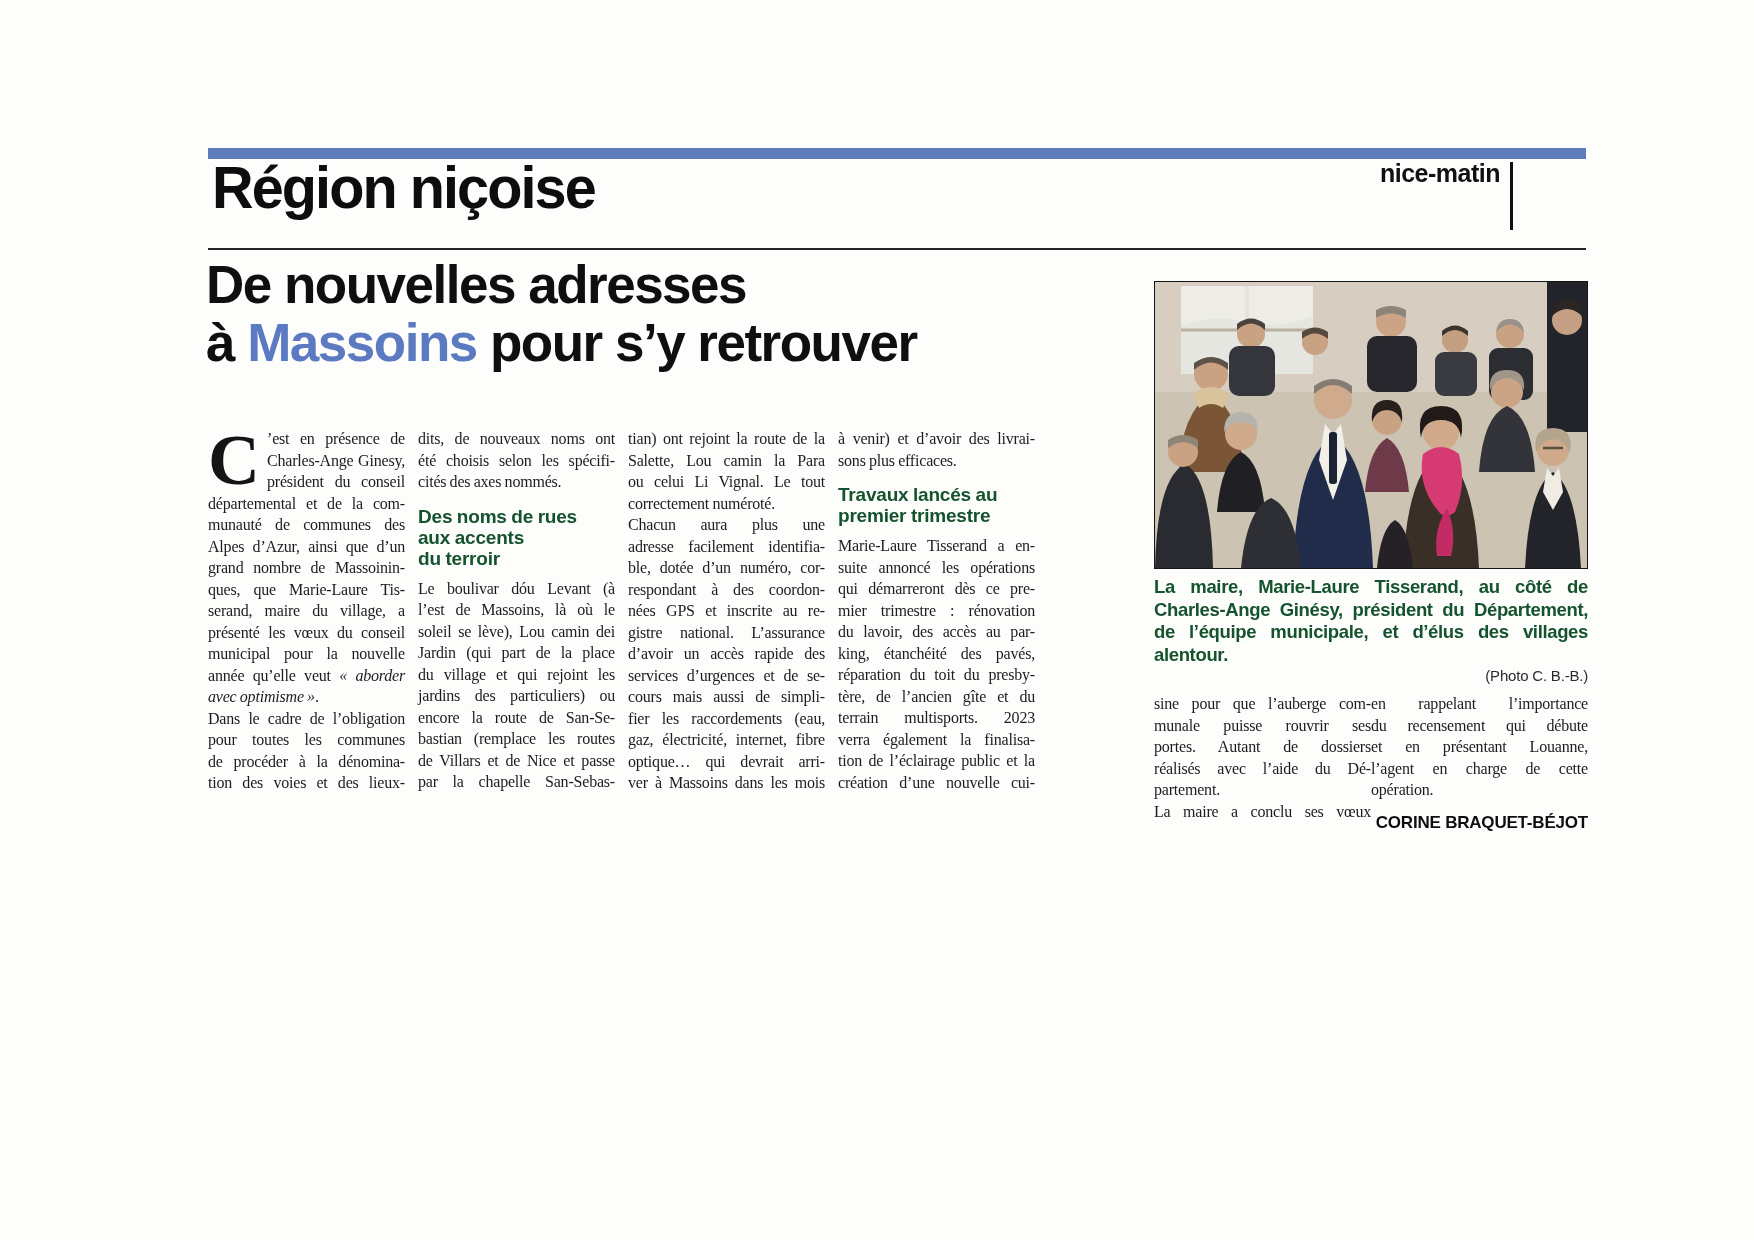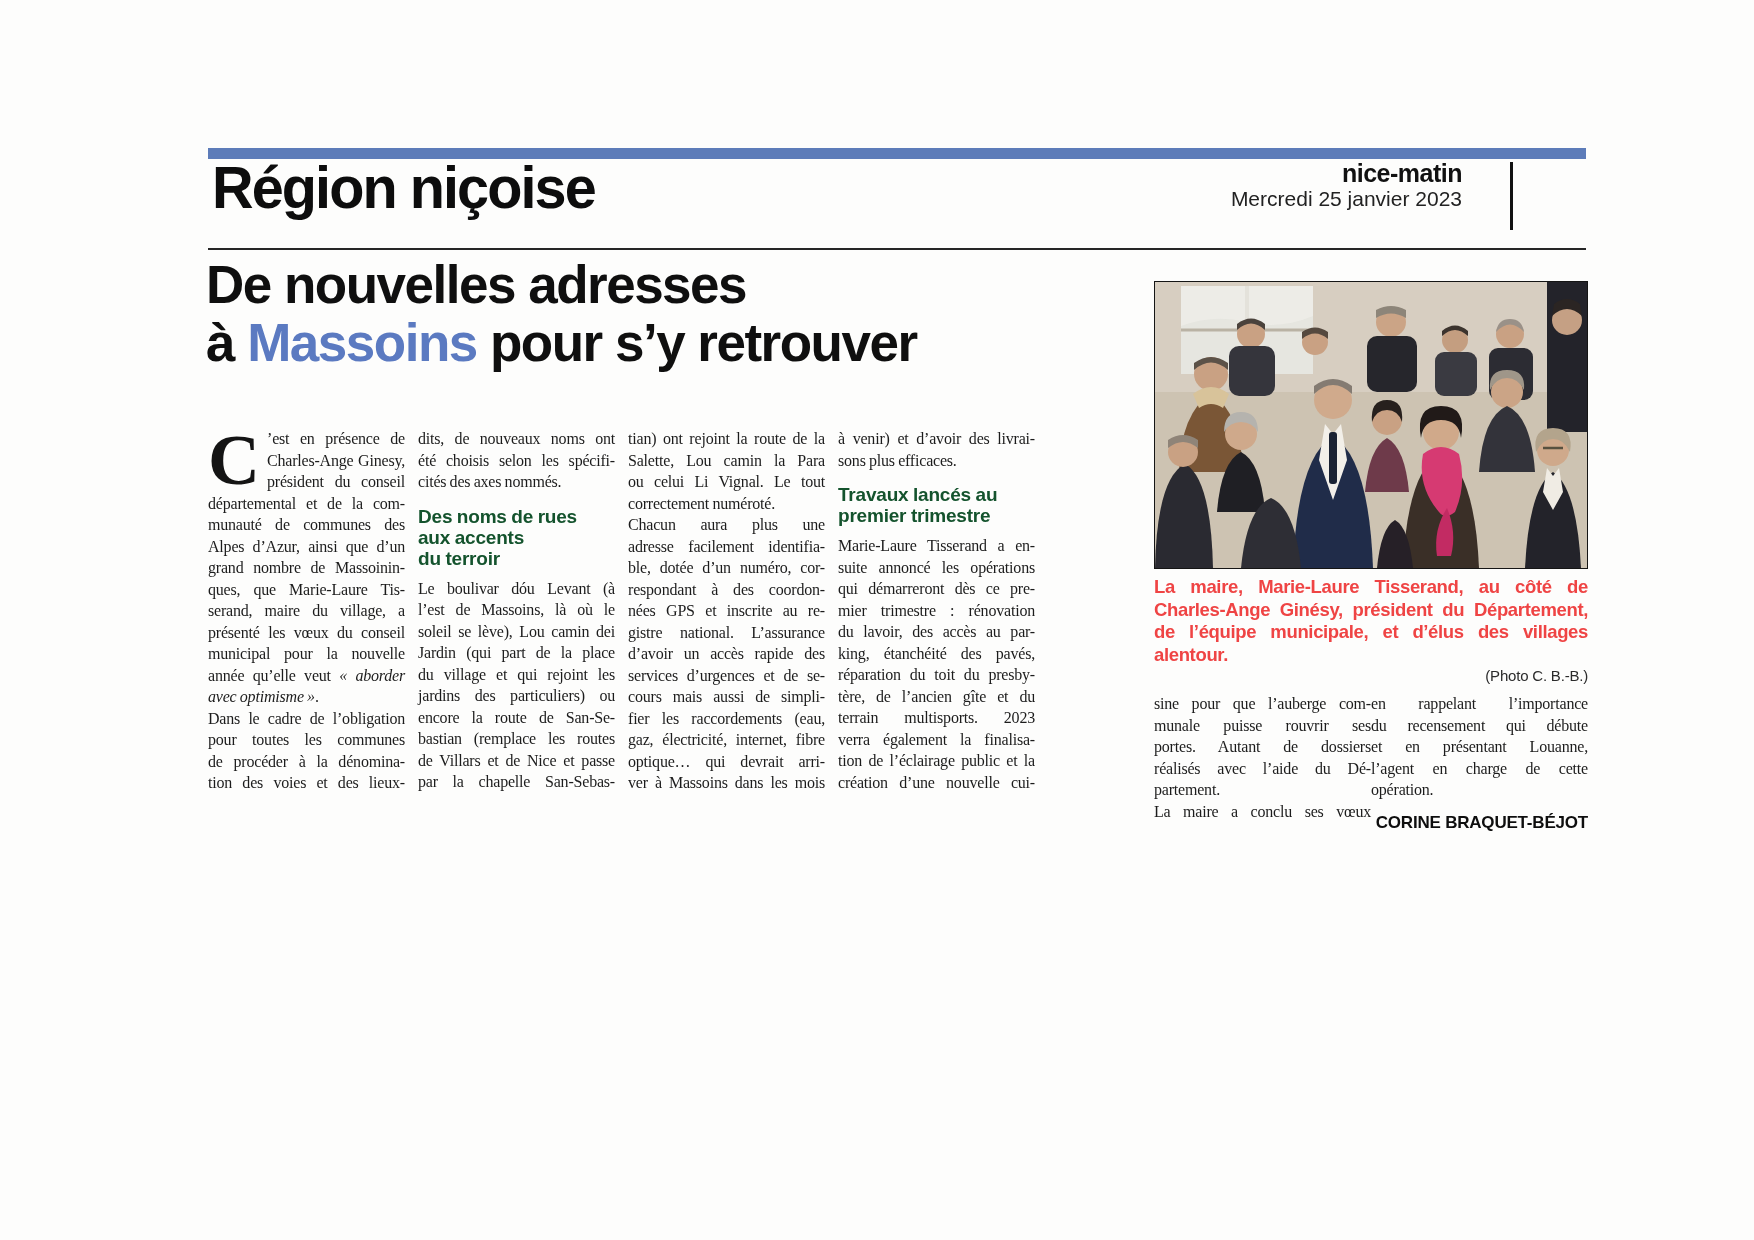--- a/index.html
+++ b/index.html
@@ -6,21 +6,21 @@
   body{width:1754px;height:1240px;background:#fdfdfc;overflow:hidden;
        font-family:"Liberation Sans",sans-serif;color:#1b1b1b;}
   .page{position:relative;width:1564px;height:1240px;}
 
   
   .topbar{position:absolute;left:208px;top:148px;width:1378px;height:11px;
           background:var(--accent_blue,#5d7cb9);}
   .section-title{position:absolute;left:212px;top:153px;margin:0;
           font-size:60px;font-weight:700;letter-spacing:-2px;color:#0d0d0d;
           transform:scaleX(.96);transform-origin:left;}
-  .masthead-block{position:absolute;left:1112px;top:160px;width:350px;text-align:right;}
+  .masthead-block{position:absolute;left:1150px;top:160px;width:350px;text-align:right;}
   .masthead{font-size:25px;font-weight:700;letter-spacing:-.5px;color:#111;line-height:26px;}
   .edition-date{font-size:21px;color:#222;line-height:25px;}
   .vrule{position:absolute;left:1510px;top:162px;width:3px;height:68px;background:#111;}
   .hrule{position:absolute;left:208px;top:248px;width:1378px;height:2px;background:#262626;}
 
   
   .headline{position:absolute;left:206px;top:256px;margin:0;width:860px;
             font-size:53px;line-height:58px;font-weight:800;letter-spacing:-1.5px;color:#0f0f0f;}
   .headline .hl-blue{color:var(--headline_blue,#5b7ac1);}
 
@@ -37,37 +37,36 @@
   .line.subgap{margin-top:13px;}
   .line.subend{margin-bottom:9px;}
   .dropcap{float:left;font-family:"Liberation Serif",serif;font-weight:700;
            font-size:72px;line-height:60px;margin:2px 7px 0 0;color:#141414;}
 
   
   .photo-block{position:absolute;left:1154px;top:281px;width:434px;}
   .photo{margin:0;width:432px;height:286px;border:1px solid #151515;overflow:hidden;background:#cdc3b4;}
   .photo svg{display:block;}
   .caption{margin:7px 0 0 0;font-size:18.5px;line-height:22.5px;font-weight:700;
-           letter-spacing:-.35px;color:#ef4444;text-align:justify;}
+           letter-spacing:-.35px;color:#14532d;text-align:justify;}
   .credit{margin-top:1px;font-size:15px;color:#2b2b2b;text-align:right;letter-spacing:-.2px;}
   .caption-cols{display:flex;gap:0;margin-top:9px;}
   .caption-cols .ccol{flex:1;min-width:0;}
   .author{margin-top:12px;font-size:17px;font-weight:700;letter-spacing:-.2px;
           text-align:right;color:#0e0e0e;}
 </style>
 </head>
 <body>
 
 <div class="page">
 
   <div class="topbar"></div>
   <h1 class="section-title">Région niçoise</h1>
   <div class="masthead-block">
     <div class="masthead">nice-matin</div>
-    <div class="edition-date">Mercredi 25 janvier 2023</div>
   </div>
   <div class="vrule"></div>
   <div class="hrule"></div>
 
   <h2 class="headline"><span>De nouvelles adresses</span><br><span>à </span><span class="hl-blue">Massoins</span><span> pour s’y retrouver</span></h2>
 
   <div class="columns">
     <div class="col">
       <span class="dropcap">C</span>
       <div>

